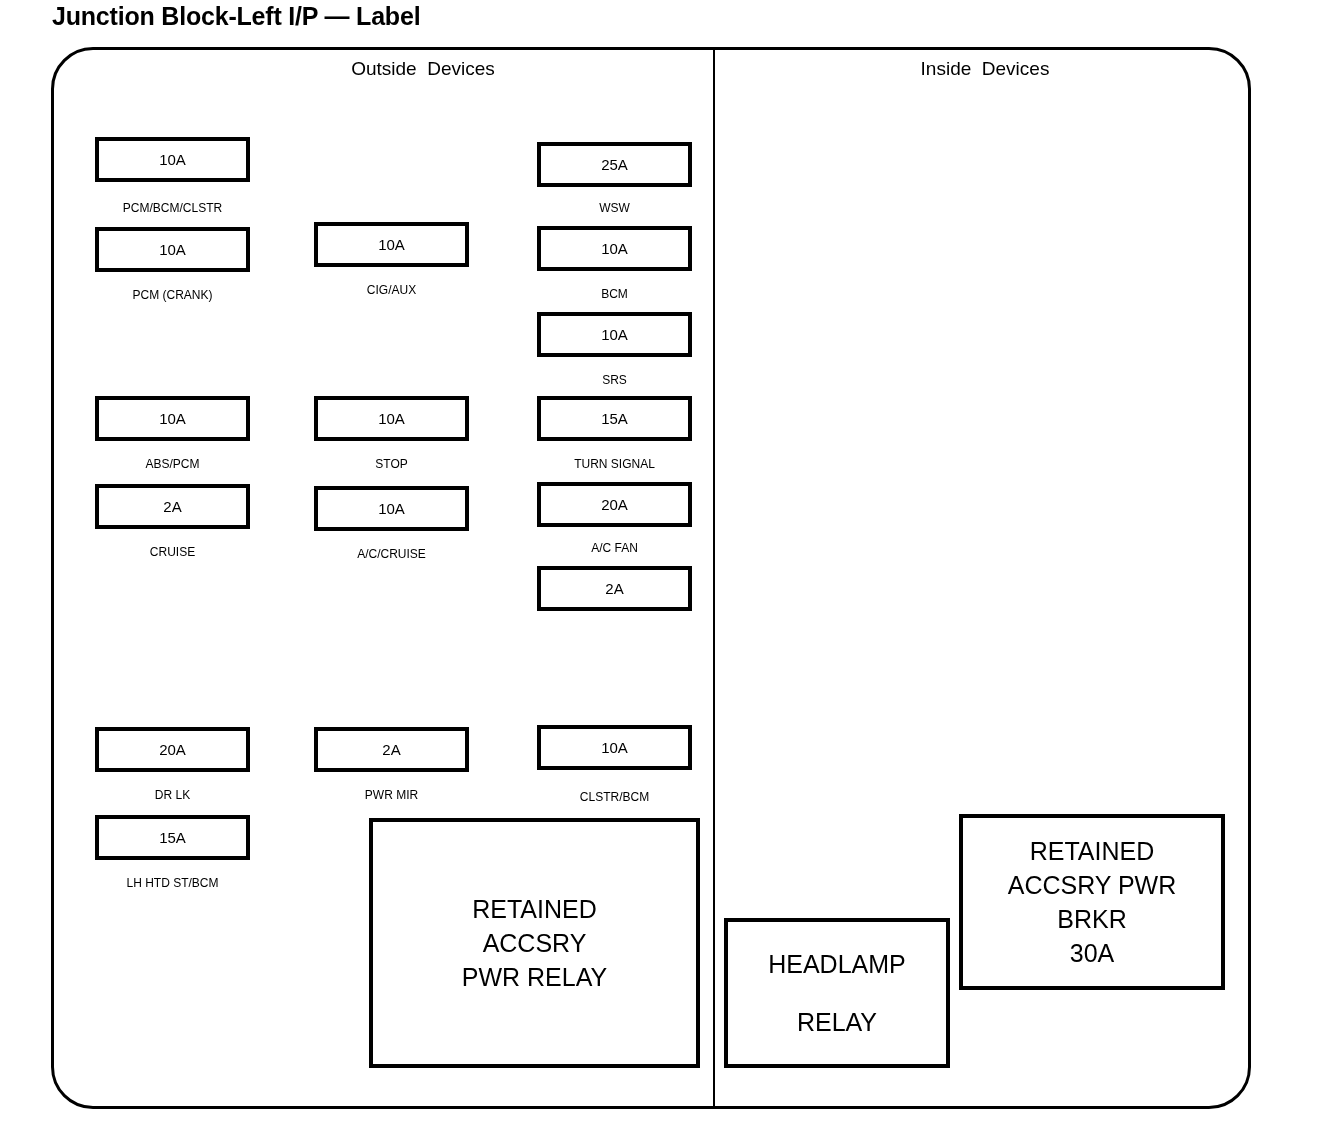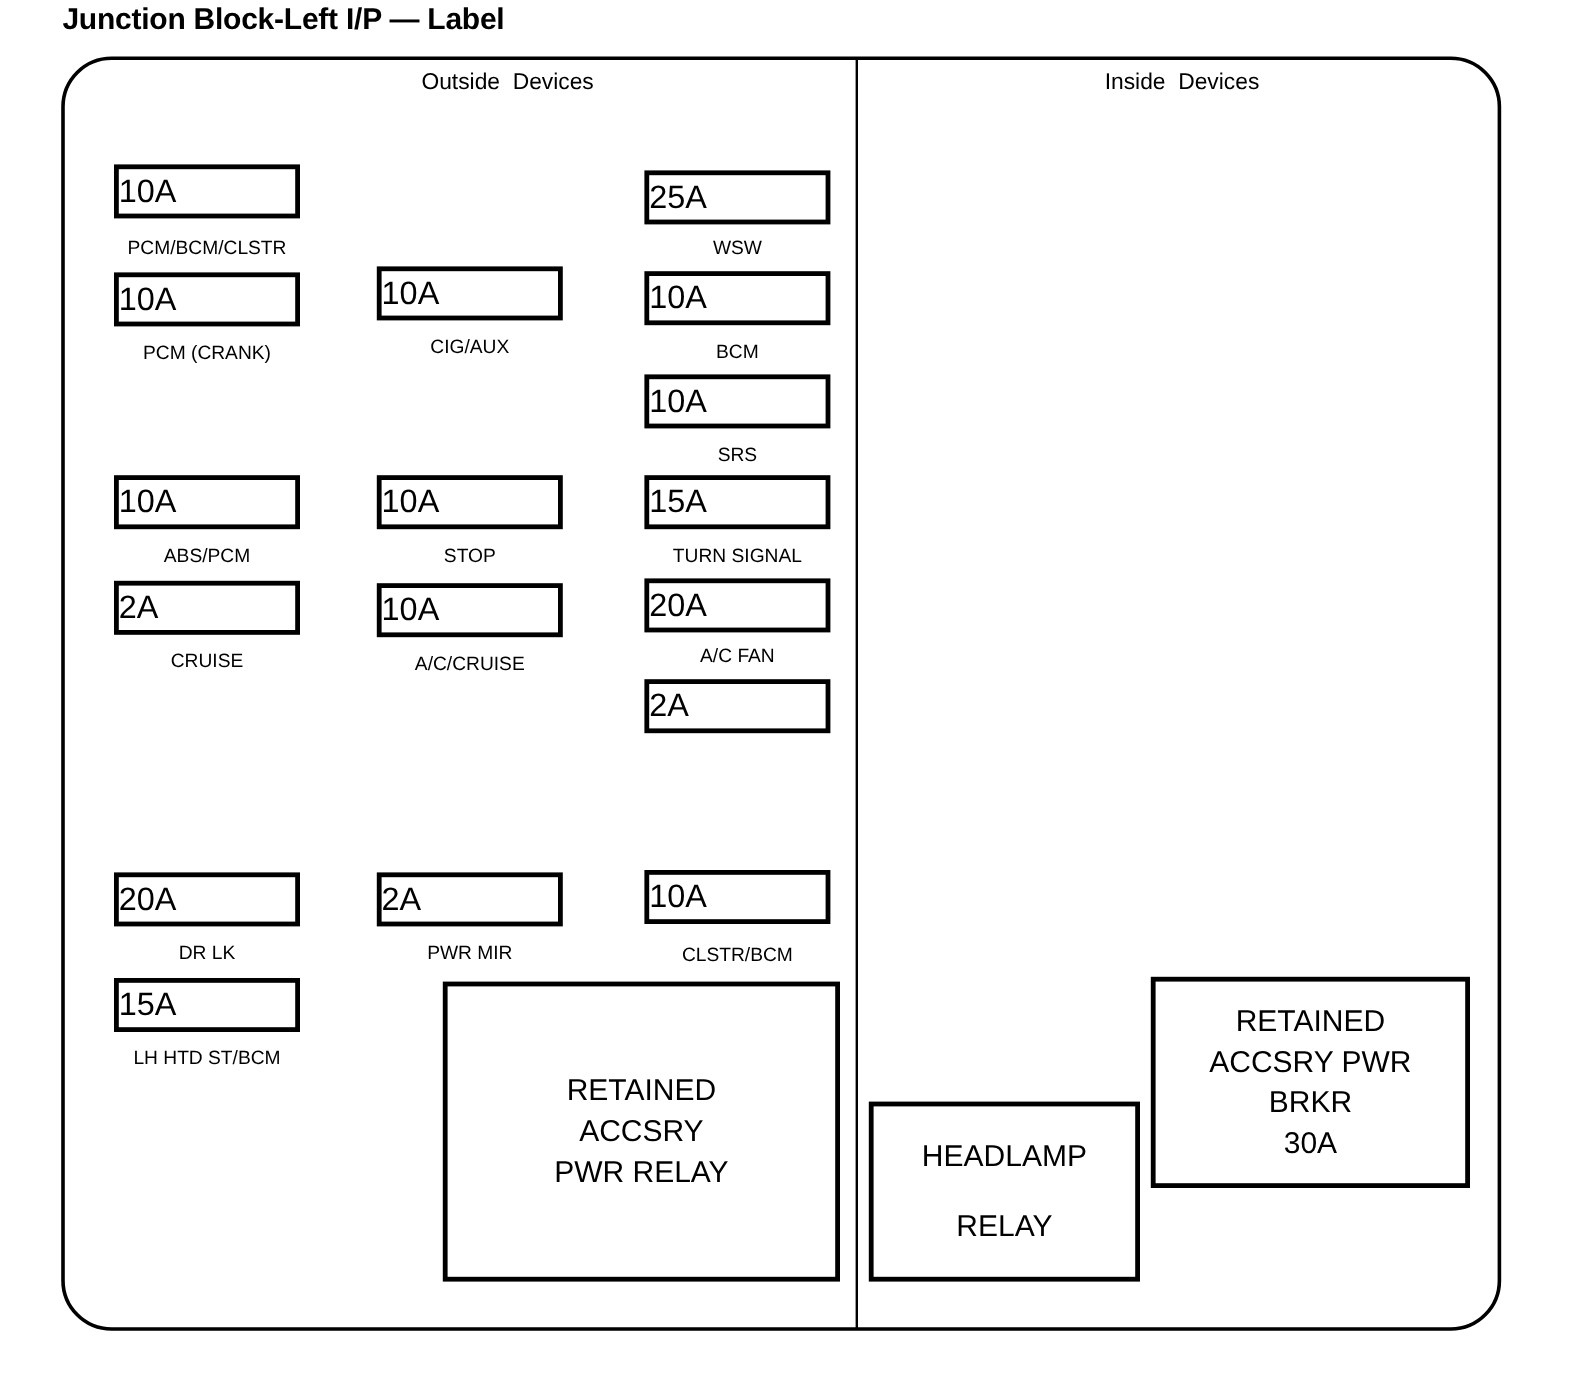--- a/index.html
+++ b/index.html
@@ -81,28 +81,29 @@
     position: absolute;
     box-sizing: border-box;
     border: 4px solid #000000;
     background: #ffffff;
     width: 155px;
     height: 45px;
   }
   .fuse .amp {
     display: block;
     width: 100%;
-    font-size: 27px;
+    text-align: center;
+    font-size: 15px;
     line-height: 37px;
     white-space: nowrap;
   }
   .fuse-label {
     position: absolute;
     text-align: center;
-    font-size: 16px;
+    font-size: 12px;
     white-space: nowrap;
     line-height: 24px;
   }
 
   
   .component-box {
     position: absolute;
     box-sizing: border-box;
     border: 4px solid #000000;
     background: #ffffff;

